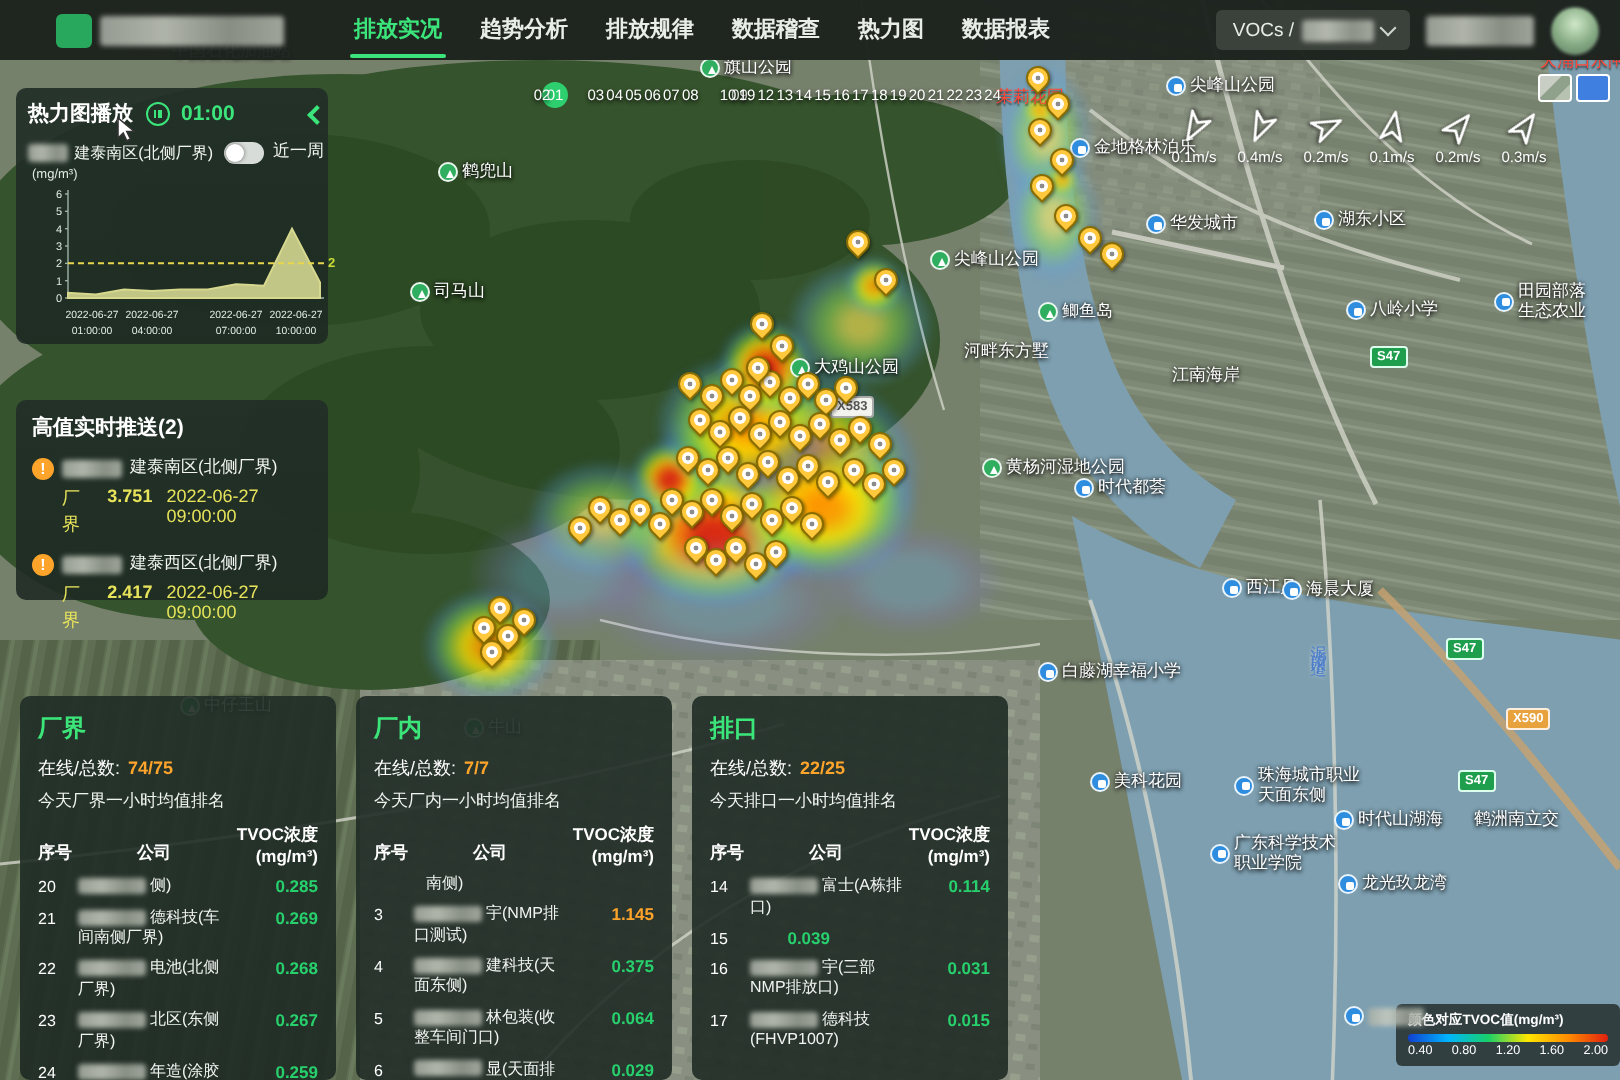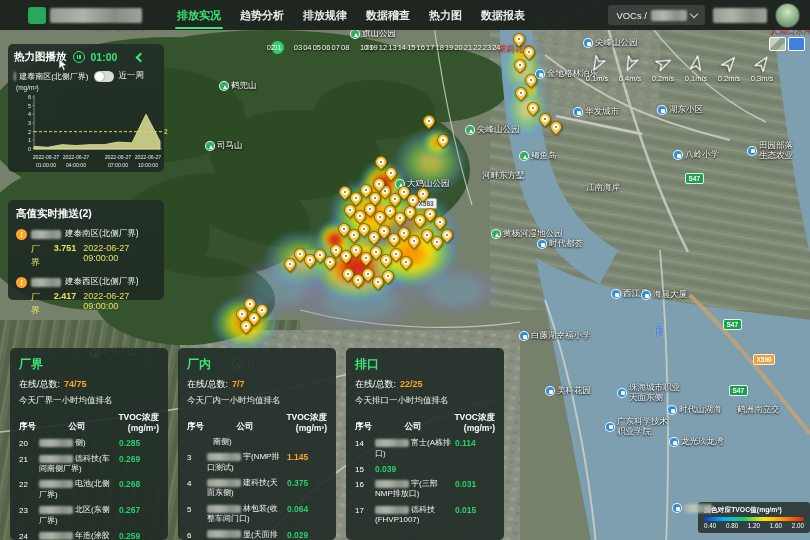--- a/index.html
+++ b/index.html
@@ -58,21 +58,21 @@
   .wind-item{width:30px;display:flex;flex-direction:column;align-items:center;}
   .wind-arrow{width:19px;height:19px;filter:drop-shadow(0 1px 1px rgba(0,0,0,.7));}
   .wind-speed{font-size:7.5px;color:#fff;text-shadow:0 1px 2px #000;margin-top:1px;}
   #map-buttons{position:absolute;left:769px;top:37px;display:flex;gap:2px;z-index:5;}
   .map-btn{width:17px;height:14px;border-radius:2px;border:1px solid #fff;cursor:pointer;}
   .map-btn.sat{background:linear-gradient(135deg,#c9cec4 40%,#8fa08b 41% 70%,#b7c2b0 71%);}
   .map-btn.road{background:#3f7fe0;}
   
   .panel{position:absolute;background:linear-gradient(180deg,rgba(33,46,39,.92),rgba(28,40,34,.88));
          border-radius:5px;z-index:6;color:#e9efe9;}
-  #playback-panel{left:8px;top:44px;width:156px;height:128px;padding:6px 20px 0 6px;}
+  #playback-panel{left:8px;top:44px;width:156px;height:128px;padding:6px 2px 0 6px;}
   .pb-row1{display:flex;align-items:center;gap:6px;}
   .pb-title{font-size:10.5px;font-weight:bold;color:#fff;}
   .pause-btn{width:12px;height:12px;border-radius:50%;border:1.4px solid #3be57b;position:relative;cursor:pointer;flex:0 0 auto;}
   .pause-btn::before,.pause-btn::after{content:"";position:absolute;top:2.6px;width:1.6px;height:4.6px;background:#3be57b;}
   .pause-btn::before{left:3px;} .pause-btn::after{right:3px;}
   .pb-time{color:#3be57b;font-size:10.5px;font-weight:bold;}
   .chev-left{margin-left:auto;width:7px;height:7px;border-left:2px solid #3be57b;border-bottom:2px solid #3be57b;transform:rotate(45deg);cursor:pointer;}
   .pb-row2{display:flex;align-items:center;gap:3px;margin-top:6px;white-space:nowrap;}
   .pb-station{font-size:8px;color:#f2f5f2;}
   .toggle{width:20px;height:11px;border-radius:6px;background:#d8dcd8;position:relative;cursor:pointer;flex:0 0 auto;margin-left:2px;}
@@ -97,21 +97,21 @@
   .tbl-online b{color:#ffa42b;margin-left:4px;font-weight:bold;}
   .tbl-sub{margin-top:4px;font-size:8.5px;color:#f0f4f0;}
   .tbl-head{display:flex;align-items:flex-end;margin-top:5px;font-size:8.5px;font-weight:bold;color:#fff;}
   .tbl-head .h-no{width:20px;} .tbl-head .h-co{flex:1;text-align:center;}
   .tbl-head .h-val{width:44px;text-align:right;line-height:1.25;}
   .tbl-partial{font-size:8px;color:#f0f4f0;margin:3px 0 0 26px;}
   .tbl-row{display:flex;align-items:flex-start;gap:2px;margin-top:5px;font-size:8px;cursor:pointer;}
   .tbl-row .r-no{width:18px;color:#fff;padding-top:1px;}
   .tbl-row .r-co{flex:1;color:#f2f5f2;line-height:1.3;}
   .tbl-row .r-co .blur-chip{width:34px;height:8px;margin-right:2px;}
-  .tbl-row .r-val{width:40px;text-align:left;color:#27d06c;font-weight:bold;font-size:8.5px;}
+  .tbl-row .r-val{width:40px;text-align:right;color:#27d06c;font-weight:bold;font-size:8.5px;}
   .tbl-row .r-val.high{color:#ffa42b;}
   
   #legend{position:absolute;left:698px;top:502px;width:112px;height:31px;background:rgba(20,26,22,.72);
           border-radius:3px;padding:3px 6px;z-index:5;}
   #legend .lg-title{font-size:6.8px;font-weight:bold;color:#fff;white-space:nowrap;}
   #legend .lg-bar{height:4px;border-radius:2px;margin-top:2px;}
   #legend .lg-ticks{display:flex;justify-content:space-between;font-size:6.3px;color:#fff;margin-top:1px;}
   #legend-poi{position:absolute;left:672px;top:503px;display:flex;align-items:center;gap:2px;z-index:5;}
   #cursor{position:absolute;left:58px;top:58px;z-index:8;pointer-events:none;}
 </style>

